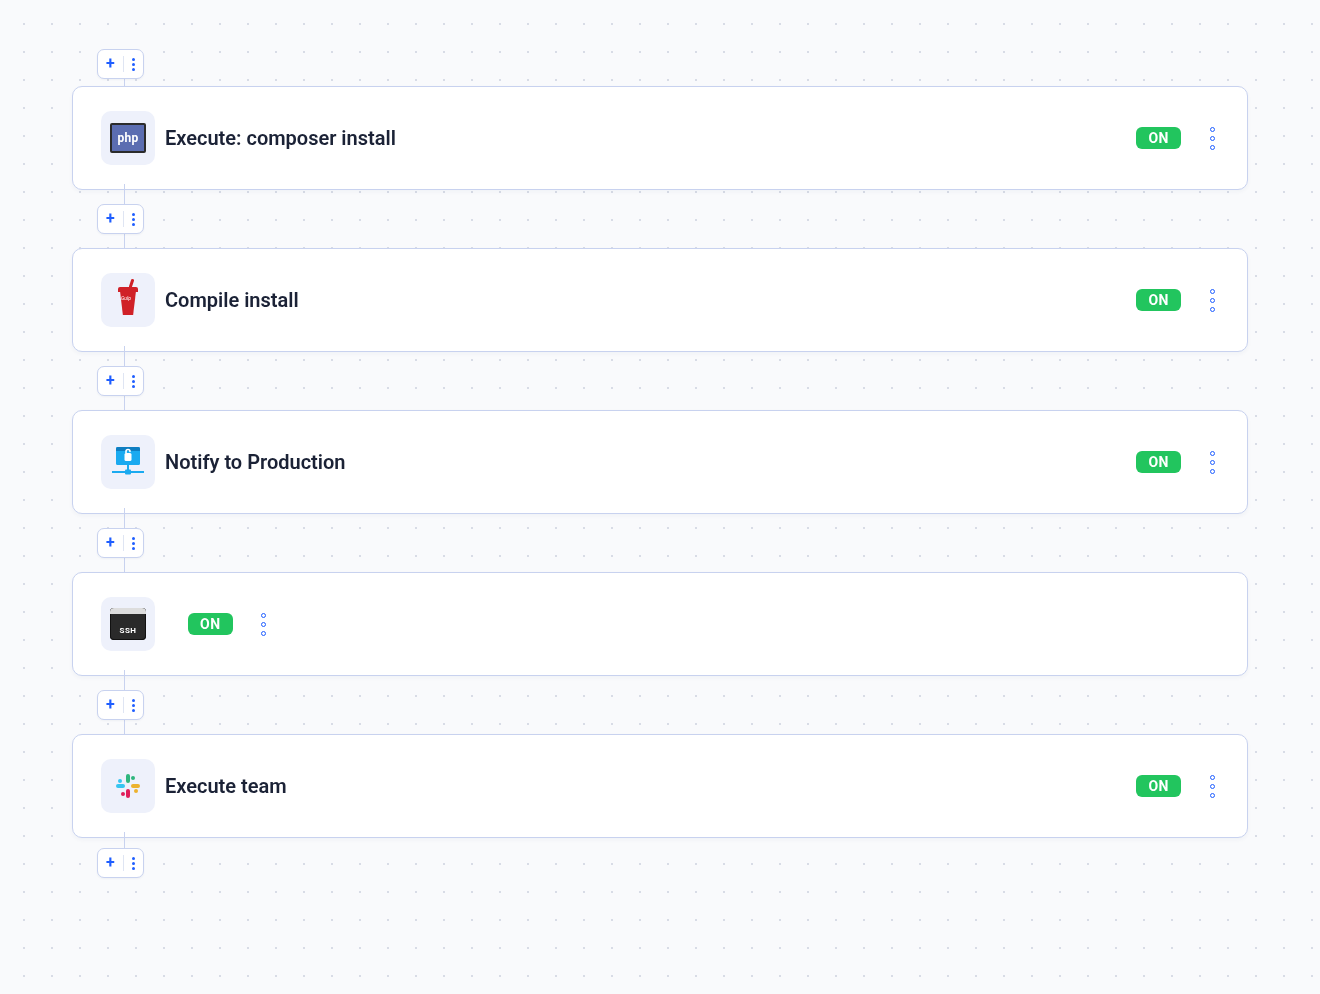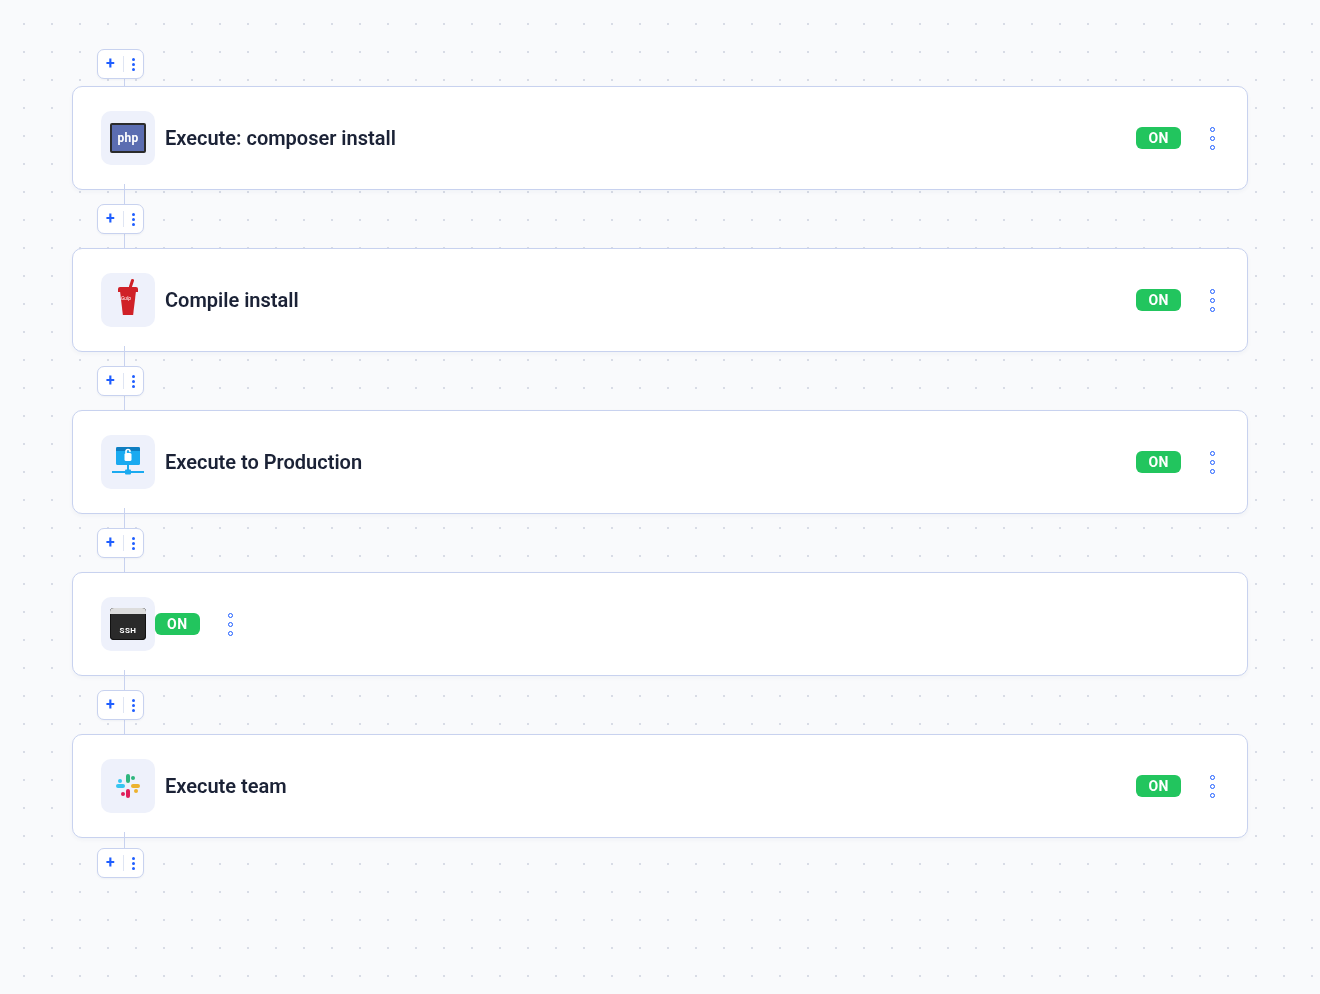--- a/index.html
+++ b/index.html
@@ -53,20 +53,21 @@
   }
   .status-badge {
     background: #22c55e;
     color: #ffffff;
     font-weight: 700;
     font-size: 14px;
     letter-spacing: 0.5px;
     padding: 3px 12px;
     border-radius: 6px;
     margin-right: 24px;
+    margin-left: 33px;
   }
   .drag-handle {
     display: flex;
     flex-direction: column;
     gap: 4px;
     align-items: center;
     justify-content: center;
     width: 14px;
     cursor: grab;
   }
@@ -242,21 +243,21 @@
         <rect x="7" y="2" width="24" height="18" rx="2" fill="#149be9"></rect>
         <rect x="7" y="2" width="24" height="18" rx="2" fill="#1aaaf0"></rect>
         <path d="M7 4 a2 2 0 0 1 2 -2 h20 a2 2 0 0 1 2 2 v2 H7 Z" fill="#0f7ec1"></path>
         <rect x="15.5" y="8" width="7" height="8" rx="1.5" fill="#ffffff"></rect>
         <path d="M19 8 v-1.5 a2 2 0 0 1 4 0" stroke="#ffffff" stroke-width="1.6" fill="none" stroke-linecap="round" transform="translate(-2,0)"></path>
         <line x1="3" y1="27" x2="35" y2="27" stroke="#1aaaf0" stroke-width="2"></line>
         <rect x="16" y="24.5" width="6" height="5" rx="1" fill="#1aaaf0"></rect>
         <line x1="19" y1="20" x2="19" y2="25" stroke="#1aaaf0" stroke-width="2"></line>
       </svg>
     </div>
-    <div class="step-title">Execute to Production</div>
+    <div class="step-title">Notify to Production</div>
     <div class="status-badge">ON</div>
     <div class="drag-handle">
         <span></span>
         <span></span>
         <span></span>
       </div>
   </div>
 
   <div class="gap">
     <div class="vline"></div>

